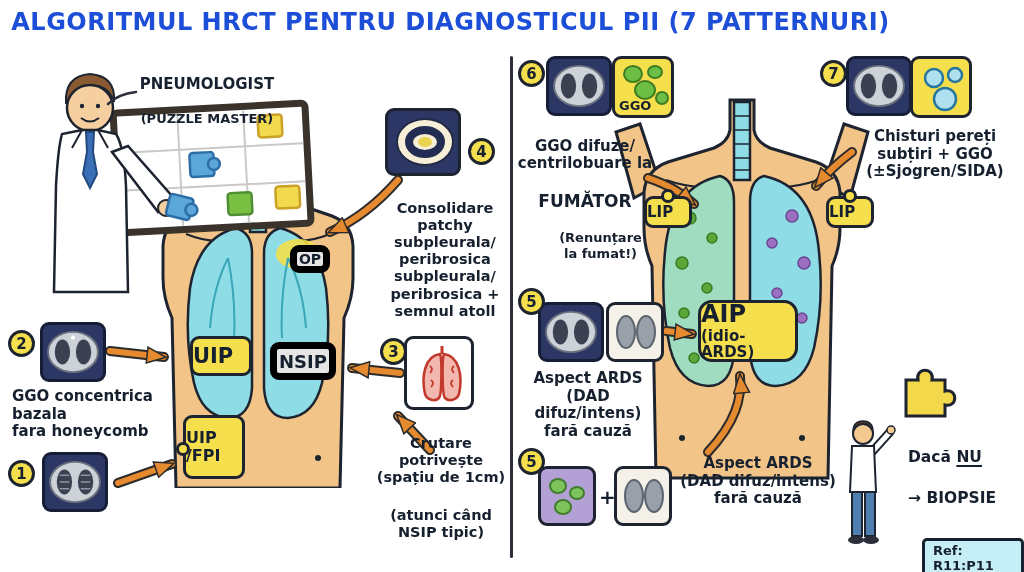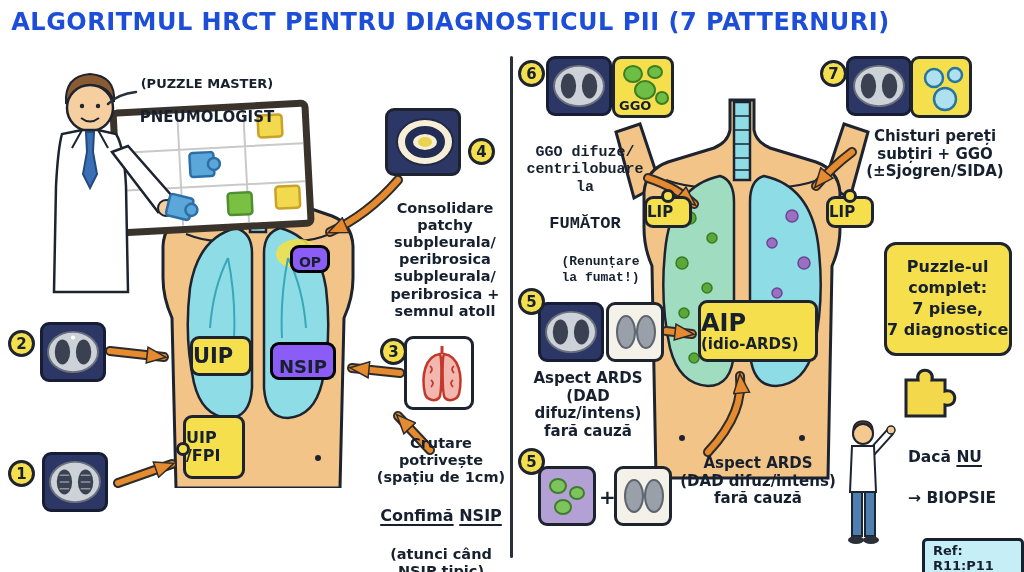--- a/index.html
+++ b/index.html
@@ -10,22 +10,22 @@
   .center{text-align:center;}
   .badge{position:absolute;width:27px;height:27px;border-radius:50%;background:#f6df4d;
          border:3px solid #1d2430;box-sizing:border-box;display:flex;align-items:center;justify-content:center;
          font-weight:800;font-size:15px;z-index:8;}
   .ct{position:absolute;width:66px;height:60px;background:#2c3766;border:3px solid #161d36;border-radius:9px;
       box-sizing:border-box;display:flex;align-items:center;justify-content:center;z-index:7;}
   .iconbox{position:absolute;width:62px;height:62px;border:3px solid #1d2430;border-radius:9px;
       box-sizing:border-box;display:flex;align-items:center;justify-content:flex-end;z-index:7;}
   .ybox{position:absolute;background:#f6df4d;border:3px solid #1d2430;box-sizing:border-box;border-radius:9px;
         display:flex;flex-direction:column;align-items:flex-start;justify-content:center;font-weight:800;z-index:7;}
-  .gbox{position:absolute;background:#8b5cf6;border:3px solid #000000;box-sizing:border-box;border-radius:9px;
-        display:flex;align-items:flex-end;justify-content:center;font-weight:800;z-index:7;}
+  .gbox{position:absolute;background:#e5e5e5;border:7px solid #000000;box-sizing:border-box;border-radius:9px;
+        display:flex;align-items:center;justify-content:center;font-weight:800;z-index:7;}
   .nub{position:absolute;width:14px;height:14px;border-radius:50%;background:#f6df4d;border:3px solid #1d2430;box-sizing:border-box;}
   u{text-decoration-thickness:2px;text-underline-offset:3px;}
   svg{display:block;}
 </style>
 </head>
 <body>
 
 <div id="canvas">
 
   <div class="txt center" style="left:0;top:8px;width:901px;font-size:24px;font-weight:800;letter-spacing:.5px;color:#1d4ed8;">ALGORITMUL HRCT PENTRU DIAGNOSTICUL PII (7 PATTERNURI)</div>
@@ -68,22 +68,22 @@
       <polygon points="84,96 100,90 144,140 130,156" fill="#ffffff" stroke="#1d2430" stroke-width="2.5"></polygon>
       <circle cx="138" cy="152" r="8" fill="#f6cfa0" stroke="#1d2430" stroke-width="2"></circle>
       <g transform="rotate(14 152 150)">
         <rect x="140" y="140" width="24" height="22" fill="#5ba7d9" stroke="#2d6ea8" stroke-width="2.5" rx="3"></rect>
         <circle cx="164" cy="151" r="6" fill="#5ba7d9" stroke="#2d6ea8" stroke-width="2.5"></circle>
       </g>
     </g>
   </svg>
 
   <div class="txt center" style="left:112px;top:58px;width:190px;font-size:15px;">
+    <div>PNEUMOLOGIST</div>
     <div style="font-size:13px;">(PUZZLE MASTER)</div>
-    <div>PNEUMOLOGIST</div>
   </div>
 
   <svg class="abs" style="left:612px;top:98px;z-index:1;" width="260" height="390" viewBox="0 0 260 390">
     <polygon points="22,100 48,86 28,26 4,34" fill="#f2c488" stroke="#1d2430" stroke-width="3"></polygon>
     <polygon points="238,100 212,86 232,26 256,34" fill="#f2c488" stroke="#1d2430" stroke-width="3"></polygon>
     <path d="M118,2 L118,32 Q116,44 102,50 L56,64 Q34,72 32,94 L32,130 Q32,150 40,168 L44,380 L216,380 L220,168 Q228,150 228,130 L228,94 Q226,72 204,64 L158,50 Q144,44 142,32 L142,2 Z" fill="#f2c488" stroke="#1d2430" stroke-width="3"></path>
     <path d="M54,82 Q88,94 118,86" fill="none" stroke="#1d2430" stroke-width="2"></path>
     <path d="M206,82 Q172,94 142,86" fill="none" stroke="#1d2430" stroke-width="2"></path>
     <rect x="122" y="4" width="16" height="78" fill="#8edce6" stroke="#1d2430" stroke-width="2.5"></rect>
     <path d="M122,18 h16 M122,32 h16 M122,46 h16 M122,60 h16 M122,72 h16" stroke="#1d2430" stroke-width="1.5"></path>
@@ -143,20 +143,23 @@
       <span>2</span>
     </div>
   <div class="ct" style="left:40px;top:322px;">
     <svg width="56" height="48" viewBox="0 0 58 50">
         <ellipse cx="29" cy="25" rx="26" ry="21" fill="#cdd2d8" stroke="#6b717c" stroke-width="2"></ellipse>
         <ellipse cx="18" cy="25" rx="8" ry="13" fill="#3b4150"></ellipse>
         <ellipse cx="40" cy="25" rx="8" ry="13" fill="#3b4150"></ellipse>
         <circle cx="29" cy="10" r="2.2" fill="#fff"></circle>
       </svg>
   </div>
+  <div class="txt" style="left:12px;top:388px;width:150px;font-size:15px;">GGO concentrica
+bazala
+fara honeycomb</div>
 
   <div class="badge" style="left:8px;top:460px;">
       <span>1</span>
     </div>
   <div class="ct" style="left:42px;top:452px;">
     <svg width="56" height="48" viewBox="0 0 58 50">
         <ellipse cx="29" cy="25" rx="26" ry="21" fill="#cdd2d8" stroke="#6b717c" stroke-width="2"></ellipse>
         <ellipse cx="18" cy="25" rx="8" ry="13" fill="#3b4150"></ellipse>
         <ellipse cx="40" cy="25" rx="8" ry="13" fill="#3b4150"></ellipse>
         <path d="M13,18 h10 M13,25 h10 M13,32 h10 M35,18 h10 M35,25 h10 M35,32 h10" stroke="#8e94a0" stroke-width="1.5"></path>
@@ -204,21 +207,20 @@
       <path d="M29,4 V12" stroke="#c2392b" stroke-width="3"></path>
       <path d="M27,12 C12,14 8,34 12,52 C14,58 22,60 26,56 C29,53 29,16 27,12 Z" fill="#f2b7ae" stroke="#c2392b" stroke-width="2.5"></path>
       <path d="M31,12 C46,14 50,34 46,52 C44,58 36,60 32,56 C29,53 29,16 31,12 Z" fill="#f2b7ae" stroke="#c2392b" stroke-width="2.5"></path>
       <path d="M17,24 q4,3 0,7 M18,38 q4,3 0,7 M41,24 q-4,3 0,7 M40,38 q-4,3 0,7" fill="none" stroke="#c2392b" stroke-width="1.8"></path>
     </svg>
   </div>
   <div class="txt center" style="left:372px;top:418px;width:138px;font-size:14.5px;">
     <div>Crutare
 potrivește
 (spațiu de 1cm)</div>
-    <div style="font-size:16px;margin-top:3px;"><u>Confimă</u> <u>NSIP</u></div>
     <div style="margin-top:3px;">(atunci când
 NSIP tipic)</div>
   </div>
 
   <div class="badge" style="left:518px;top:60px;">
       <span>6</span>
     </div>
   <div class="ct" style="left:546px;top:56px;">
     <svg width="56" height="48" viewBox="0 0 58 50">
         <ellipse cx="29" cy="25" rx="26" ry="21" fill="#cdd2d8" stroke="#6b717c" stroke-width="2"></ellipse>
@@ -228,21 +230,21 @@
   </div>
   <div class="iconbox" style="left:612px;top:56px;background:#f6df4d;position:absolute;">
     <svg width="54" height="54" viewBox="0 0 54 54">
       <ellipse cx="16" cy="14" rx="9" ry="8" fill="#6cbf44" stroke="#3e7d22" stroke-width="2"></ellipse>
       <ellipse cx="38" cy="12" rx="7" ry="6" fill="#6cbf44" stroke="#3e7d22" stroke-width="2"></ellipse>
       <ellipse cx="28" cy="30" rx="10" ry="9" fill="#6cbf44" stroke="#3e7d22" stroke-width="2"></ellipse>
       <ellipse cx="45" cy="38" rx="6" ry="6" fill="#6cbf44" stroke="#3e7d22" stroke-width="2"></ellipse>
     </svg>
     <span style="position:absolute;left:4px;bottom:2px;font-size:13px;font-weight:800;">GGO</span>
   </div>
-  <div class="txt center" style="left:514px;top:126px;width:142px;font-size:15px;font-family:Liberation Mono, monospace;">
+  <div class="txt center" style="left:514px;top:120px;width:142px;font-size:15px;">
     <div>GGO difuze/
 centrilobuare la</div>
     <div style="font-size:17px;">FUMĂTOR</div>
     <div style="font-size:13px;margin-top:2px;margin-left:31px;">(Renunțare
 la fumat!)</div>
   </div>
 
   <div class="badge" style="left:820px;top:60px;">
       <span>7</span>
     </div>
@@ -265,21 +267,21 @@
 (±Sjogren/SIDA)</div>
 
   <div class="ybox" style="left:644px;top:196px;width:48px;height:32px;font-size:15px;">
     <div class="nub" style="left:14px;top:-10px;"></div>
     <span>LIP</span>
   </div>
   <div class="ybox" style="left:826px;top:196px;width:48px;height:32px;font-size:15px;">
     <div class="nub" style="left:14px;top:-10px;"></div>
     <span>LIP</span>
   </div>
-  <div class="ybox" style="left:698px;top:300px;width:120px;height:62px;line-height:1.1;">
+  <div class="ybox" style="left:698px;top:300px;width:100px;height:62px;line-height:1.1;border-radius:14px;">
     <span style="font-size:24px;">AIP</span>
     <span style="font-size:15px;">(idio-ARDS)</span>
   </div>
 
   <div class="badge" style="left:518px;top:288px;">
       <span>5</span>
     </div>
   <div class="ct" style="left:538px;top:302px;">
     <svg width="56" height="48" viewBox="0 0 58 50">
         <ellipse cx="29" cy="25" rx="26" ry="21" fill="#cdd2d8" stroke="#6b717c" stroke-width="2"></ellipse>
@@ -290,26 +292,20 @@
   <div class="iconbox" style="left:606px;top:302px;width:58px;height:60px;background:#f3f1e8;">
     <svg width="50" height="48" viewBox="0 0 50 48">
         <ellipse cx="15" cy="24" rx="9" ry="16" fill="#9aa0aa" stroke="#5f6570" stroke-width="2"></ellipse>
         <ellipse cx="35" cy="24" rx="9" ry="16" fill="#9aa0aa" stroke="#5f6570" stroke-width="2"></ellipse>
       </svg>
   </div>
   <div class="txt center" style="left:512px;top:370px;width:152px;font-size:15px;">Aspect ARDS
 (DAD difuz/intens)
 fară cauză</div>
 
-  <div class="ybox" style="left:884px;top:242px;width:128px;height:114px;border-radius:12px;">
-    <div class="txt center" style="position:static;font-size:16px;line-height:1.3;">Puzzle-ul
-complet:
-7 piese,
-7 diagnostice</div>
-  </div>
 
   <div class="badge" style="left:518px;top:448px;">
       <span>5</span>
     </div>
   <div class="iconbox" style="left:538px;top:466px;width:58px;height:60px;background:#b3a0d4;">
     <svg width="50" height="50" viewBox="0 0 50 50">
       <ellipse cx="15" cy="15" rx="8" ry="7" fill="#7ec45c" stroke="#3f7d2c" stroke-width="2"></ellipse>
       <ellipse cx="34" cy="22" rx="7" ry="6" fill="#7ec45c" stroke="#3f7d2c" stroke-width="2"></ellipse>
       <ellipse cx="20" cy="36" rx="8" ry="7" fill="#7ec45c" stroke="#3f7d2c" stroke-width="2"></ellipse>
     </svg>

